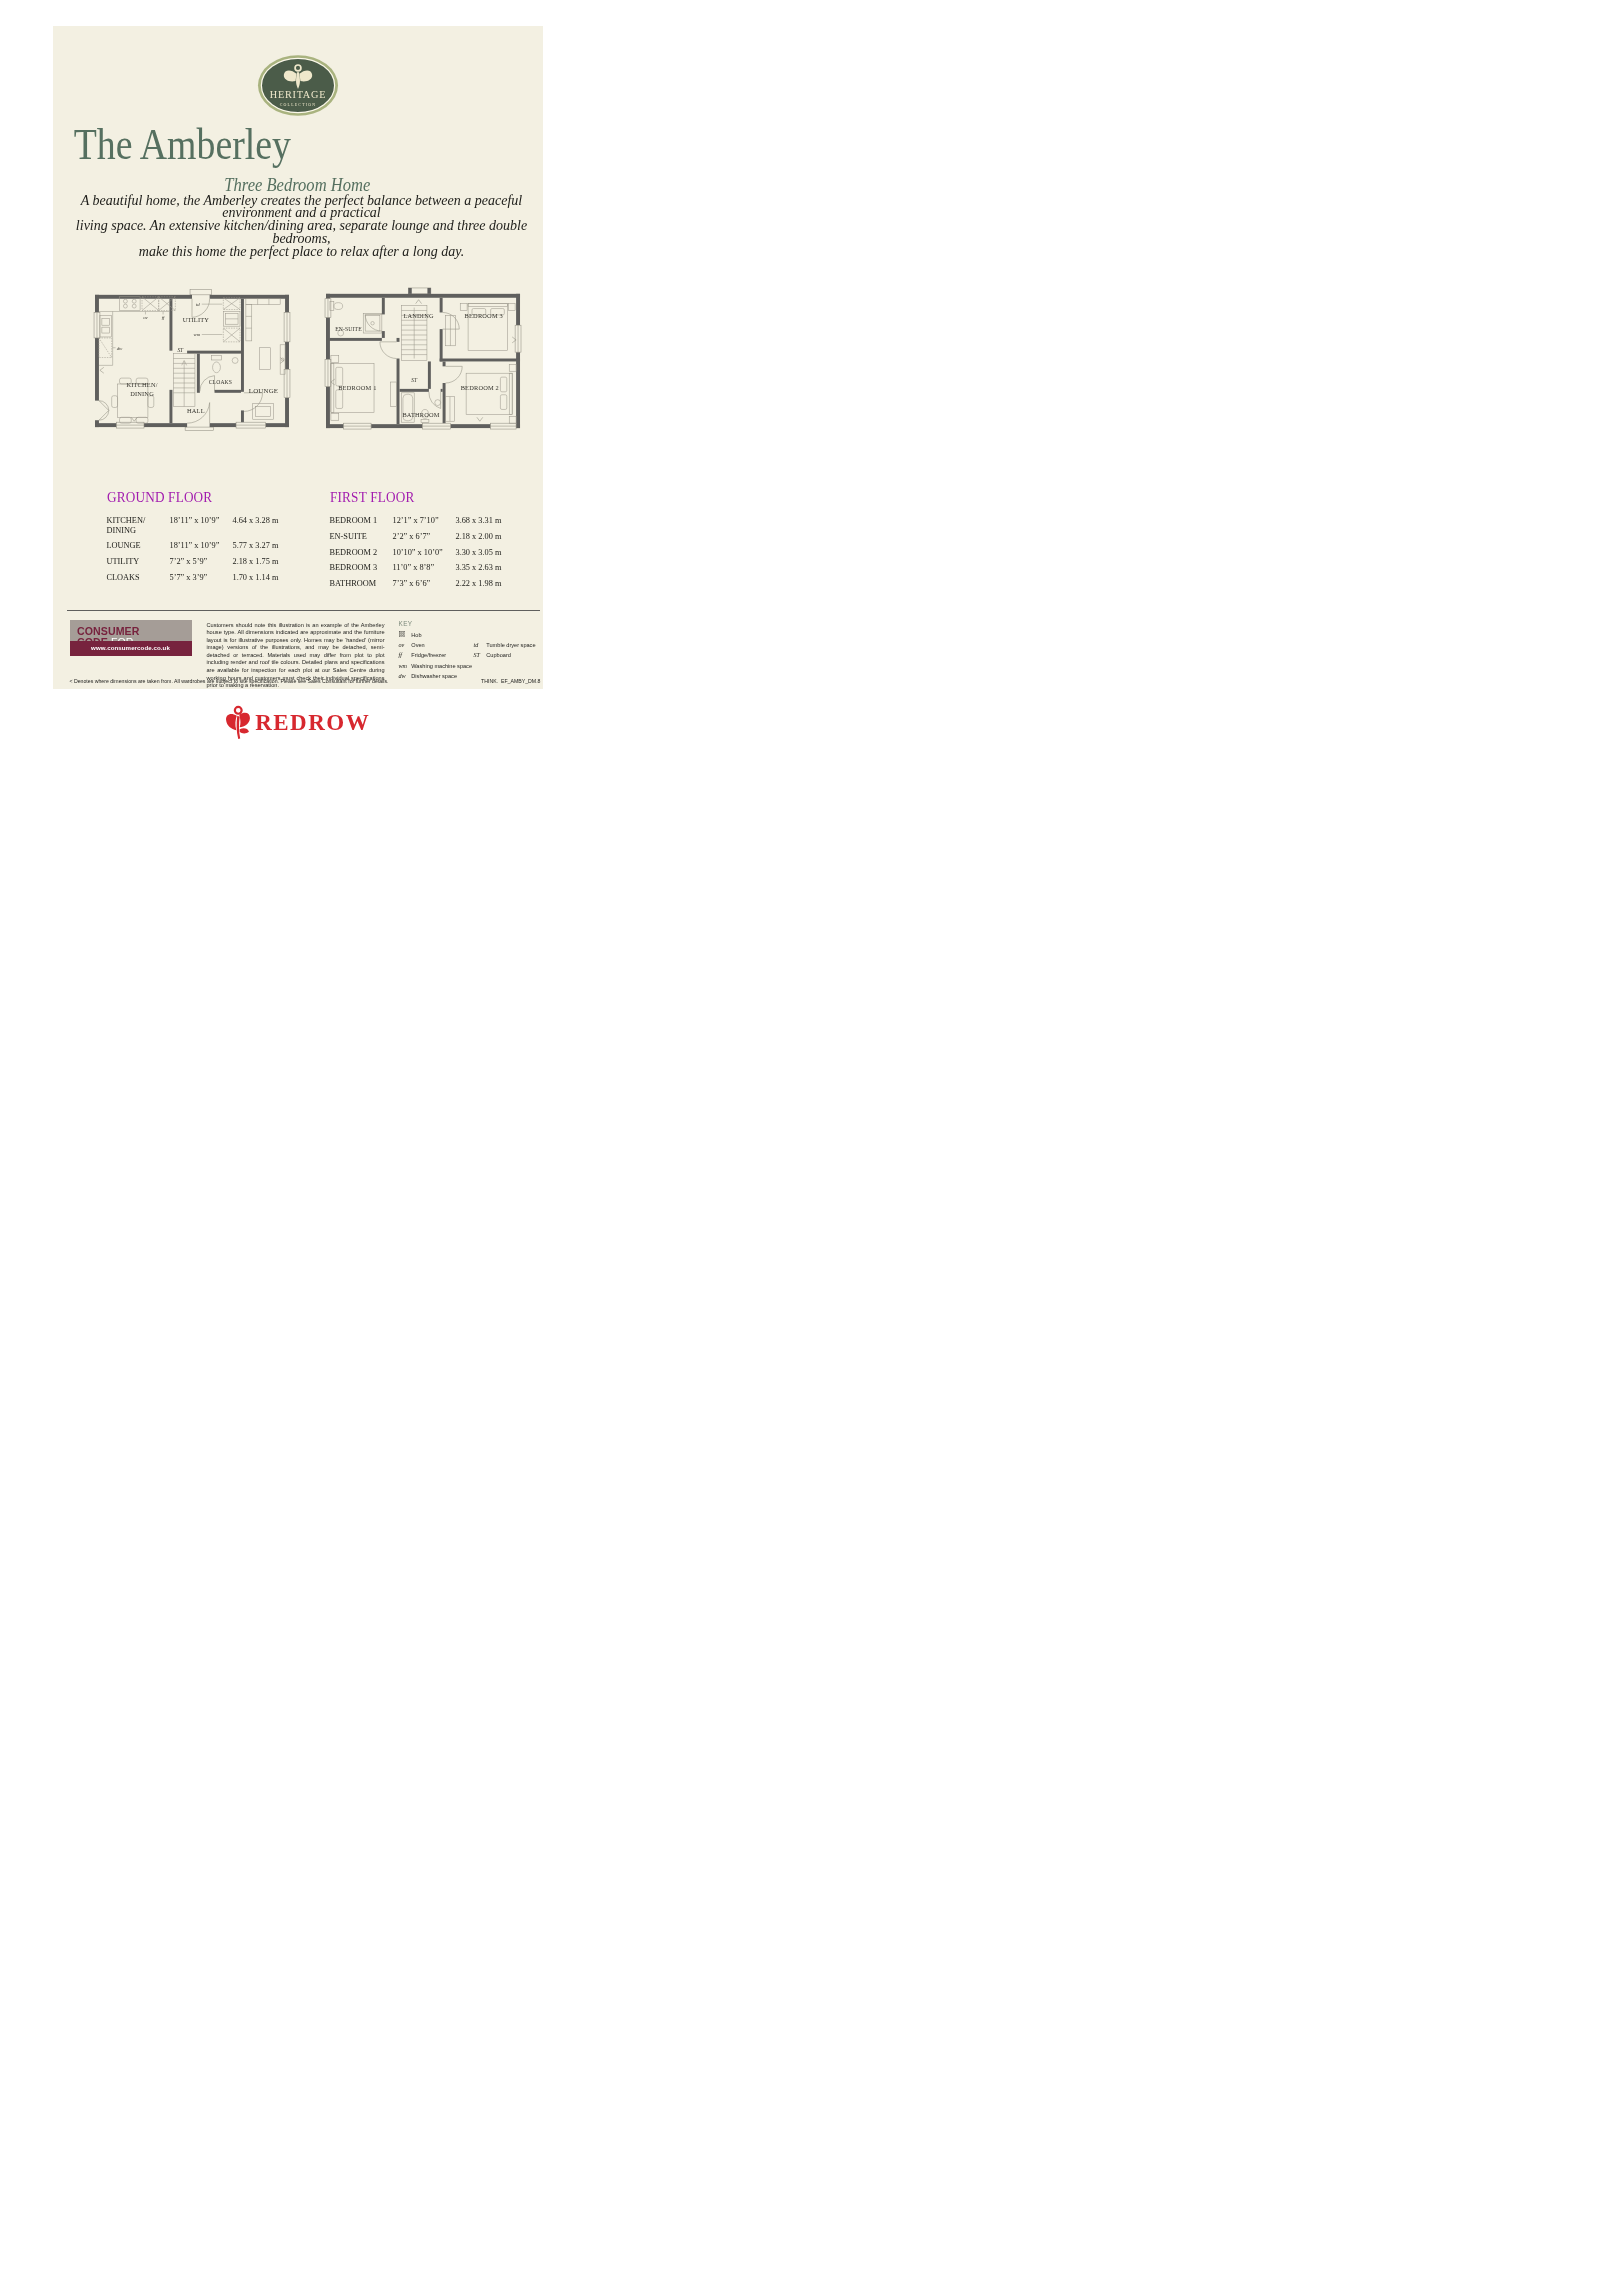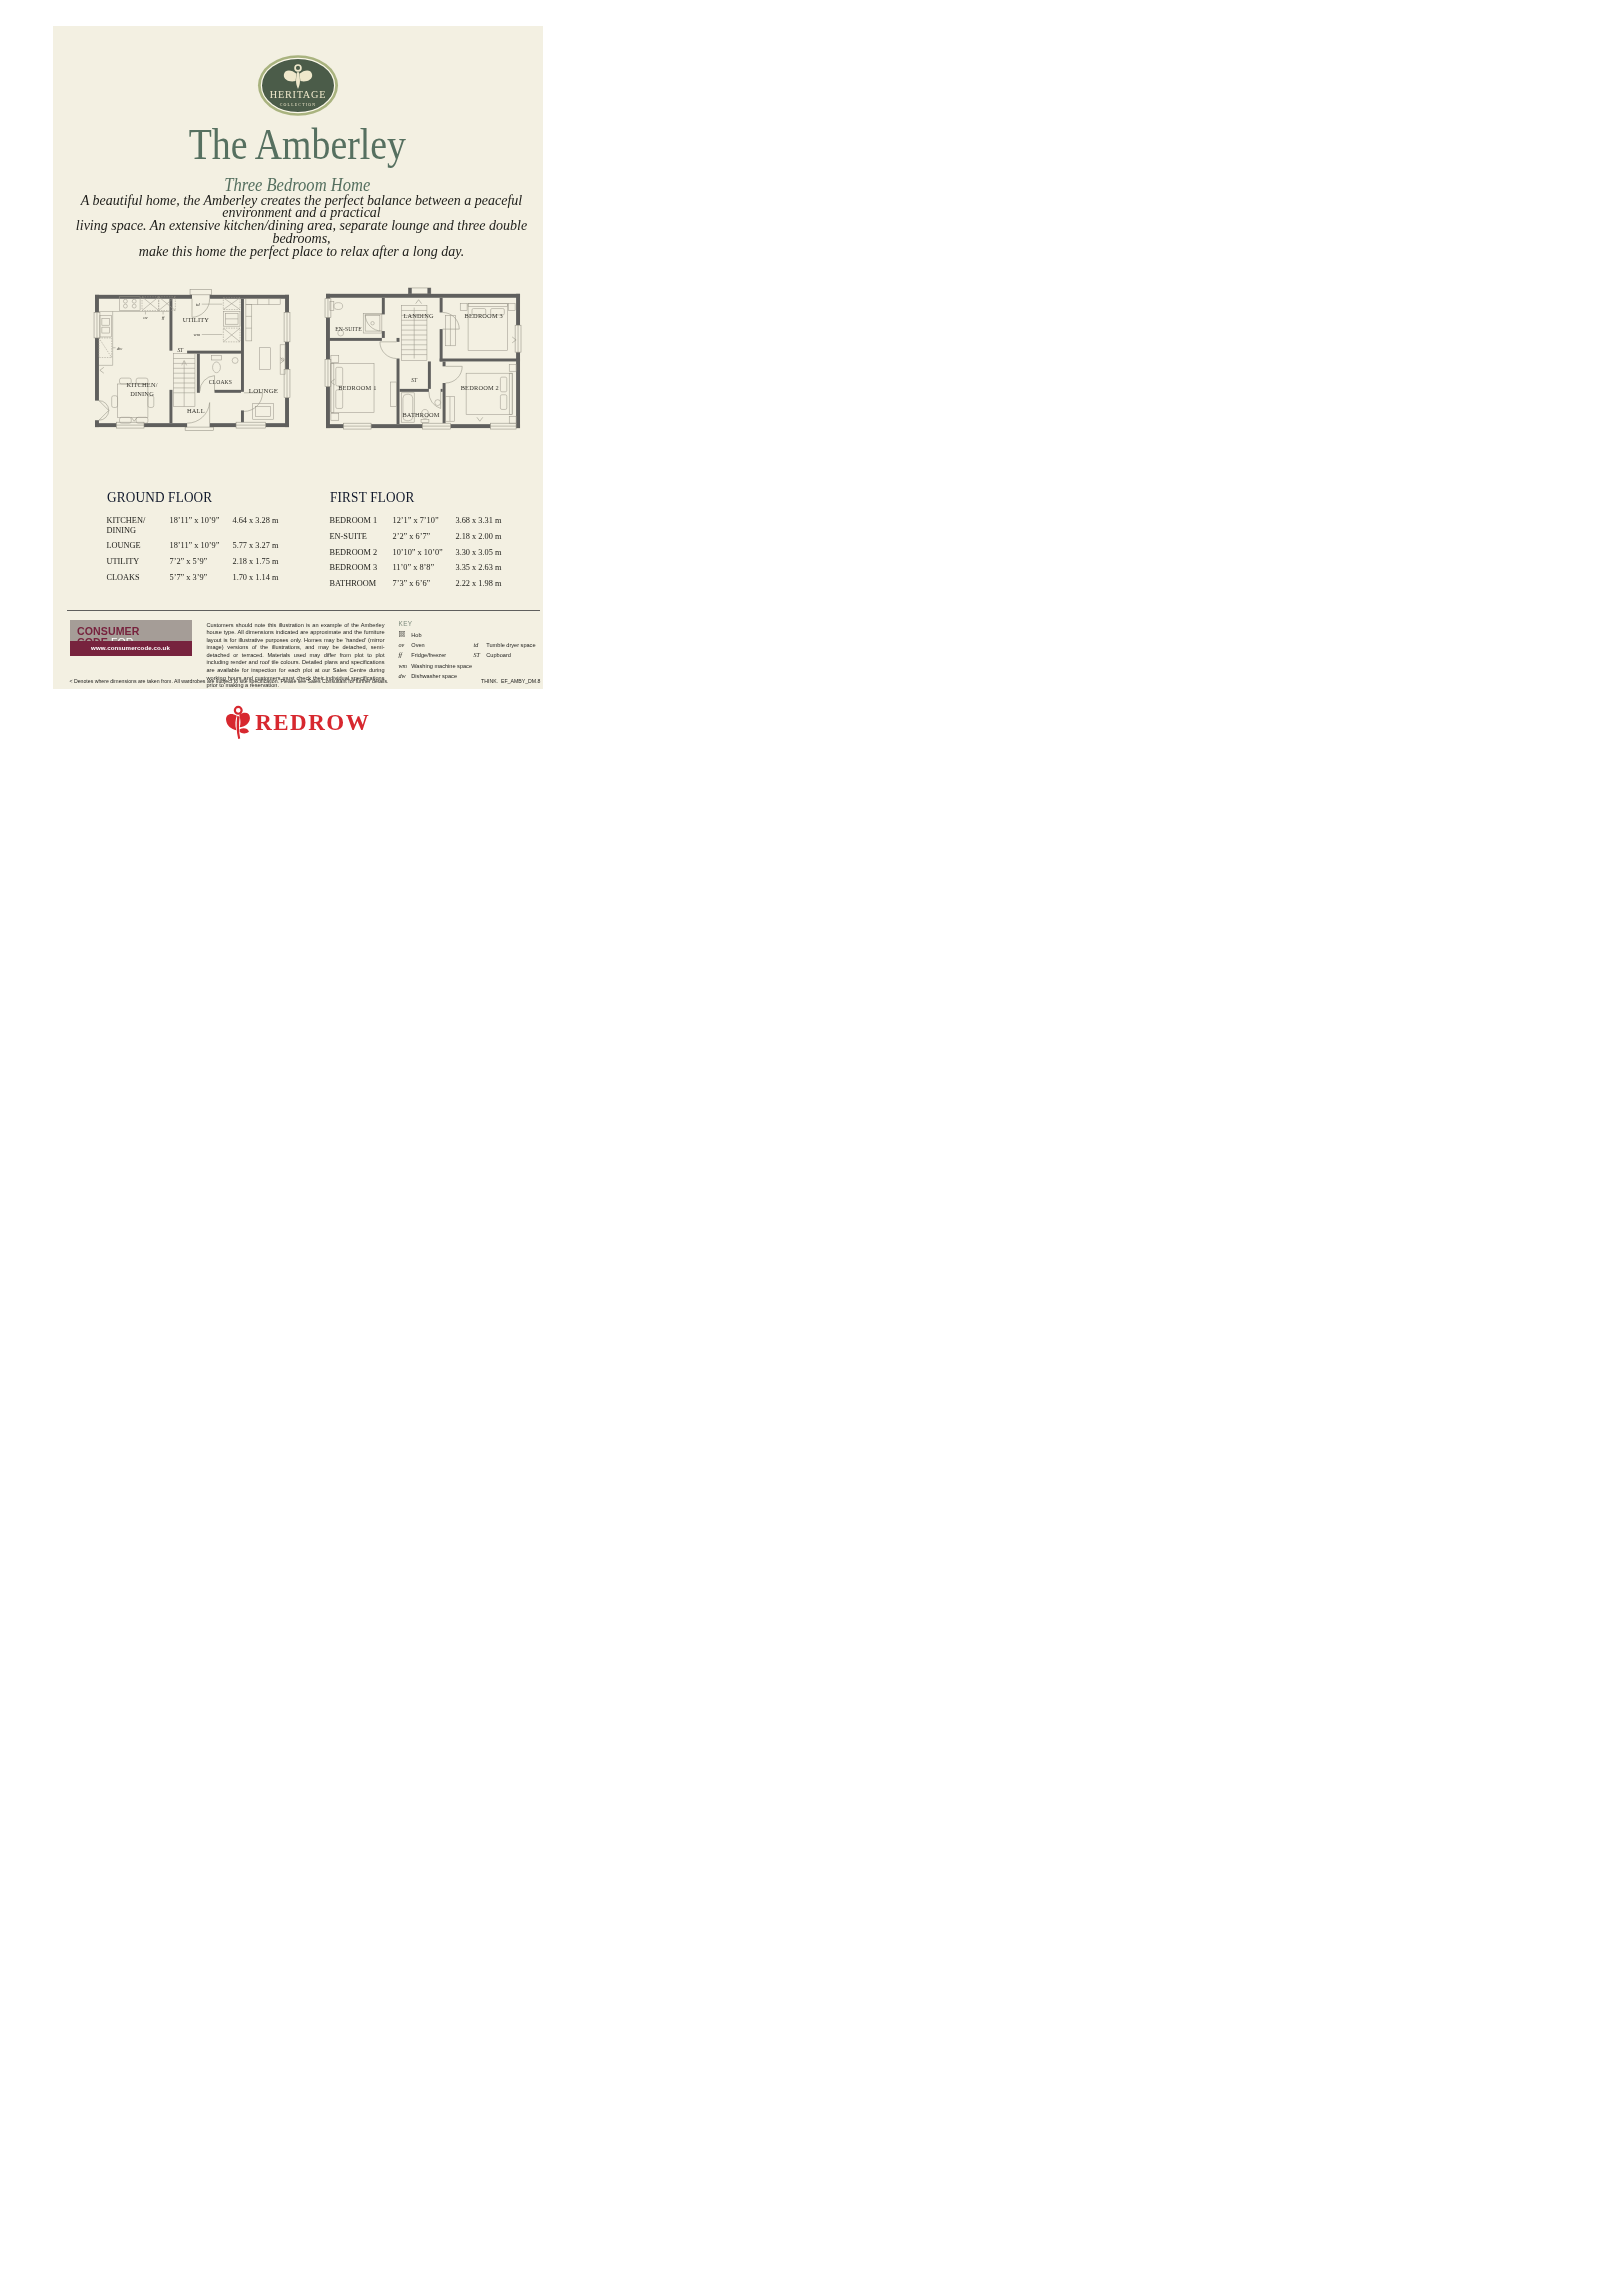--- a/index.html
+++ b/index.html
@@ -3,21 +3,21 @@
 <meta charset="utf-8">
 <style>
   html,body{margin:0;padding:0;background:#ffffff;}
   .sheet{position:relative;width:541px;height:765px;background:#ffffff;overflow:hidden;
          font-family:"Liberation Sans","DejaVu Sans",sans-serif;margin-left:27px;}
   .panel{position:absolute;left:25.5px;top:25.5px;width:490px;height:663px;background:#f3f0e2;}
 
   
   .badge-wrap{position:absolute;left:0;top:28.5px;width:100%;text-align:center;}
   .badge-wrap svg{display:inline-block;}
-  .title-row{position:absolute;left:0;top:96px;width:100%;text-align:center;color:#567060;}
+  .title-row{position:absolute;left:0;top:96px;width:100%;color:#567060;}
   .title-inner{display:inline-block;transform:scaleX(.84);font-family:"Liberation Serif","DejaVu Serif",serif;
                font-size:45px;line-height:1;white-space:nowrap;}
   .subtitle-row{position:absolute;left:0;top:150px;width:100%;text-align:center;color:#567060;}
   .subtitle-inner{display:inline-block;transform:scaleX(.92);font-family:"Liberation Serif","DejaVu Serif",serif;
                   font-style:italic;font-size:18px;line-height:1;white-space:nowrap;}
   .desc{position:absolute;left:4px;top:169px;width:100%;text-align:center;
         font-family:"Liberation Serif","DejaVu Serif",serif;font-size:14px;line-height:12.8px;color:#21211d;font-style:italic;}
 
   
   .plan{position:absolute;}
@@ -30,21 +30,21 @@
   .winfill{fill:#f3f0e2;stroke:#8f8c80;stroke-width:1.1;}
   text.rm{font-family:"Liberation Serif","DejaVu Serif",serif;font-size:13px;fill:#33322c;letter-spacing:.4px;}
   text.rm2{font-family:"Liberation Serif","DejaVu Serif",serif;font-size:11.5px;fill:#33322c;letter-spacing:.3px;}
   text.mk{font-family:"Liberation Serif","DejaVu Serif",serif;font-style:italic;font-size:10px;fill:#33322c;}
 
   
   .dimtable{position:absolute;top:463px;}
   .dimtable.gf{left:54px;width:206px;}
   .dimtable.ff{left:277px;width:206px;}
   .dimtable h2{margin:0 0 10.8px 0;font-family:"Liberation Serif","DejaVu Serif",serif;font-weight:400;
-               font-size:14.7px;color:#0f172a;letter-spacing:0.2px;}
+               font-size:14.7px;color:#a21caf;letter-spacing:0.2px;}
   .dimtable h2 span{display:inline-block;transform:scaleX(.9);transform-origin:0 50%;white-space:nowrap;}
   .trow{display:grid;grid-template-columns:63px 63px auto;margin-bottom:6.4px;
         font-family:"Liberation Serif","DejaVu Serif",serif;font-size:8.3px;color:#21211d;line-height:9.3px;}
   .tc.room{white-space:pre-line;}
 
   
   .divider{position:absolute;left:14.2px;top:584px;width:473px;height:1.5px;background:#5f5f5d;}
   .cc-box{position:absolute;left:17px;top:594px;width:122px;height:36px;background:#a59d97;}
   .cc-top{padding:6.4px 0 0 7.4px;line-height:10.8px;}
   .cc-line{font-size:10.6px;font-weight:700;color:#77233e;letter-spacing:0.1px;}

